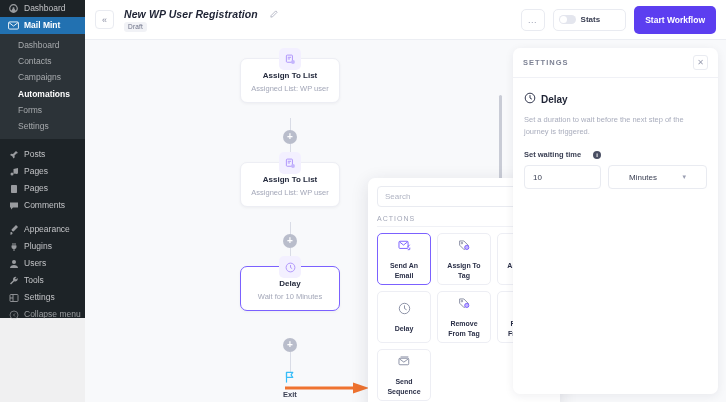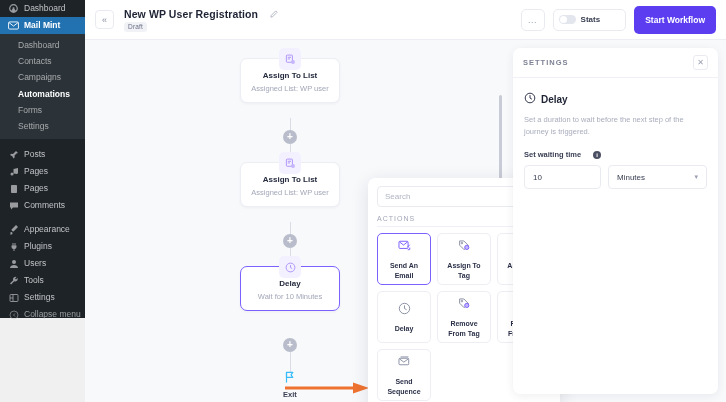--- a/index.html
+++ b/index.html
@@ -44,21 +44,21 @@
     position: absolute; left: 0; top: 0; right: 0; height: 40px;
     background: #fff; border-bottom: 1px solid #eceef3;
     display: flex; align-items: center; padding: 0 10px;
   }
   .collapse-btn {
     width: 19px; height: 19px; border: 1px solid #e9ebf1; border-radius: 4px;
     background:#fff; display:flex; align-items:center; justify-content:center;
     color:#8b8fa3; font-size:9px; margin-right: 10px; flex:0 0 19px;
   }
   .title-wrap { display:flex; flex-direction:column; gap:2px; }
-  .title-row { display:flex; align-items:center; gap:12px; }
+  .title-row { display:flex; align-items:center; gap:12px;font-style:italic; }
   .wf-title { font-size: 10.5px; font-weight: bold; color: #1e2334; letter-spacing:.1px;}
   .pencil { color:#9b9fb2; display:flex; }
   .draft-badge {
     align-self:flex-start;
     background:#f1f2f6; color:#6a6f85; font-size:6.5px;
     padding:1.5px 4px; border-radius:3px; letter-spacing:.2px;
   }
   .top-right { margin-left:auto; display:flex; align-items:center; gap:8px; }
   .dots-btn {
     width:24px; height:22px; border:1px solid #e9ebf1; border-radius:5px; background:#fff;
@@ -172,21 +172,21 @@
     font-size:6px; display:flex; align-items:center; justify-content:center; font-weight:bold;
   }
   .sp-inputs { display:flex; gap:7px; margin-top:6px; }
   .num-input {
     width:77px; height:24px; border:1px solid #e9ebf1; border-radius:4px;
     font-size:8px; color:#3b4054; padding:0 8px; outline:none;
     font-family:"Liberation Sans", sans-serif; background:#fff;
   }
   .sel-input {
     flex:1; height:24px; border:1px solid #e9ebf1; border-radius:4px;
-    display:flex; align-items:center; padding:0 8px; font-size:8px; color:#3b4054;
+    display:flex; align-items:center; padding:0 20px; font-size:8px; color:#3b4054;
   }
   .sel-caret { margin-left:auto; color:#9b9fb2; font-size:7px; }
 </style>
 </head>
 <body>
 
 <div id="root">
 
   <nav class="wp-sidebar">
 

